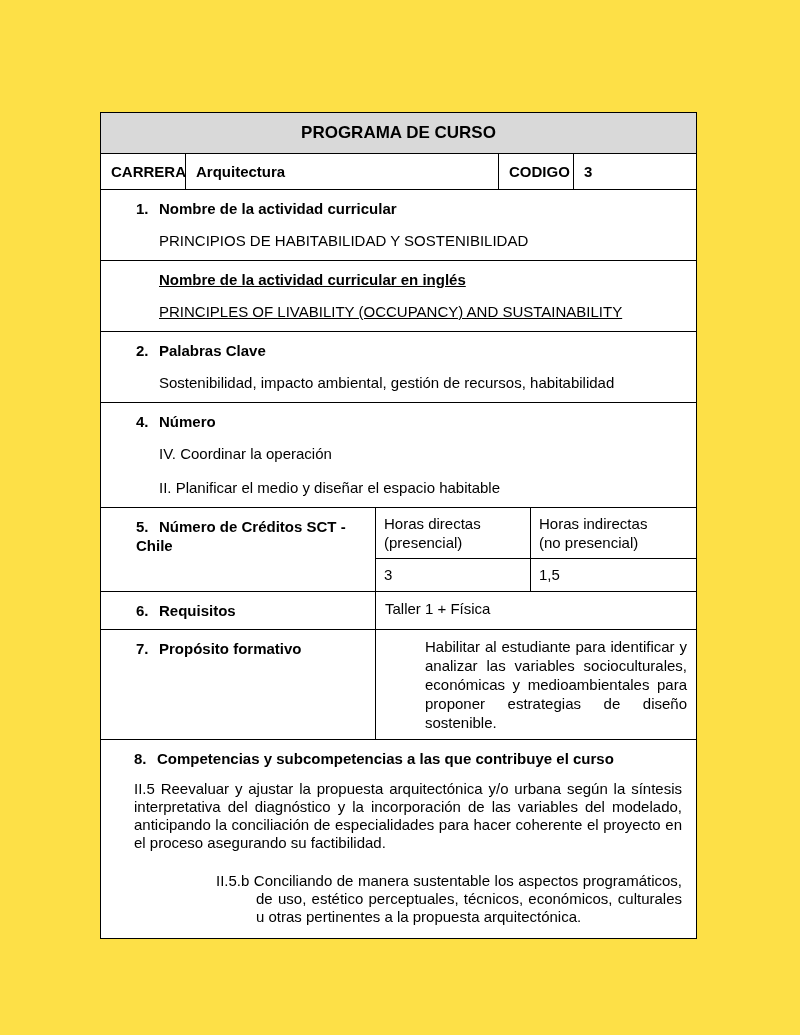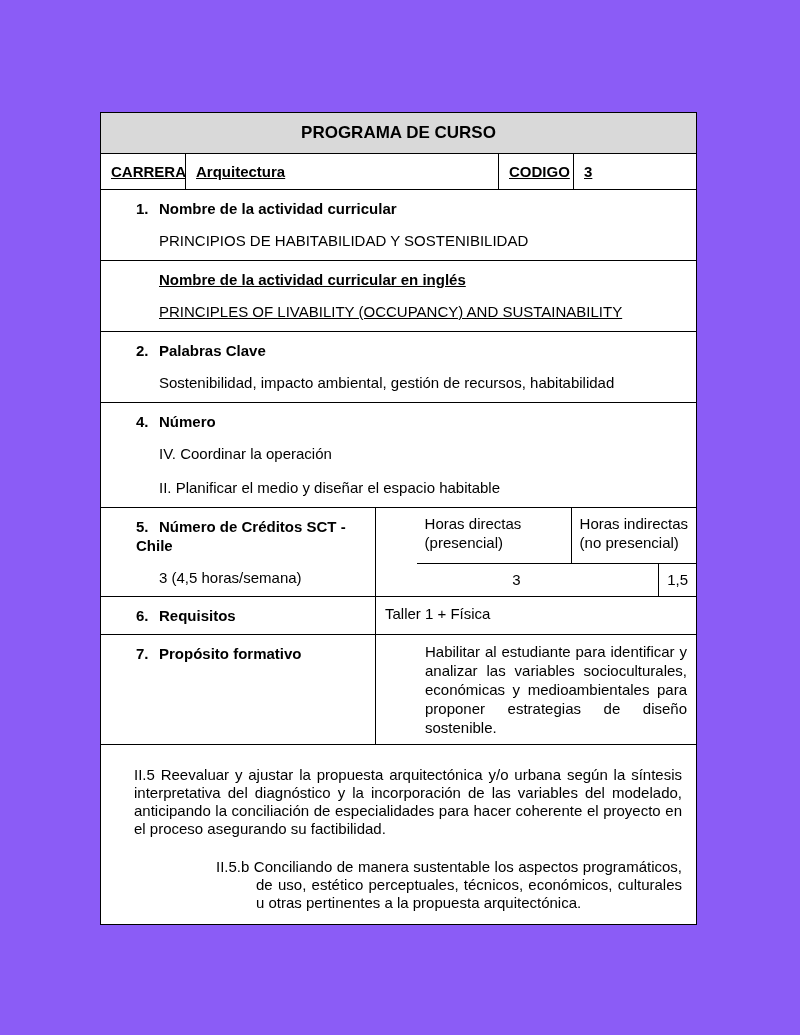--- a/index.html
+++ b/index.html
@@ -3,40 +3,40 @@
 <meta charset="utf-8">
 <style>
   * { margin: 0; padding: 0; box-sizing: border-box; }
   html, body { background: #ffffff; }
   body {
     width: 800px; height: 1035px;
     font-family: "Liberation Sans", sans-serif;
     color: #000;
     position: relative;
   }
-  .page { position: relative; width: 800px; height: 1035px; background: #8b5cf6; overflow: hidden; }
+  .page { position: relative; width: 800px; height: 1035px; background: #fde047; overflow: hidden; }
 
   .doc-table {
     position: absolute; left: 100px; top: 112px; width: 597px;
     border: 1.5px solid #000; background: #fff;
     font-size: 15px;
   }
   .row { border-bottom: 1.5px solid #000; }
   .row:last-child { border-bottom: none; }
 
   
   .title-row {
     background: #d9d9d9; min-height: 41px;
     display: flex; align-items: center; justify-content: center;
     font-weight: bold; font-size: 17px;
   }
 
   
   .carrera-row { display: flex; min-height: 36px; font-weight: bold; }
-  .carrera-row > div { padding: 8px 10px; display: flex; align-items: center; text-decoration: underline; }
+  .carrera-row > div { padding: 8px 10px; display: flex; align-items: center; }
   .cr-label   { width: 85px;  border-right: 1.5px solid #000; }
   .cr-value   { flex: 1;      border-right: 1.5px solid #000; }
   .cr-cod     { width: 75px;  border-right: 1.5px solid #000; }
   .cr-codval  { width: 122px; }
 
   
   .section { padding: 9px 16px 10px 35px; }
   .sec-head { font-weight: bold; line-height: 19px; }
   .num { display: inline-block; width: 23px; }
   .sec-body { margin-left: 23px; margin-top: 13px; line-height: 19px; }
@@ -45,21 +45,21 @@
 
   .r-nombre    { min-height: 71px; }
   .r-ingles    { min-height: 71px; text-decoration: underline; }
   .r-palabras  { min-height: 69px; }
   .r-unidad    { min-height: 69px; }
   .r-ambito    { min-height: 99px; }
 
   
   .credits-row { display: flex; min-height: 78px; }
   .credits-left { width: 275px; border-right: 1.5px solid #000; padding: 9px 2px 9px 35px; }
-  .credits-right { flex: 1; display: flex; flex-direction: column; align-items: flex-end; }
+  .credits-right { flex: 1; display: flex; flex-direction: column; }
   .credits-hdr { display: flex; border-bottom: 1.5px solid #000; flex: 1; }
   .credits-vals { display: flex; min-height: 32px; }
   .ch, .cv { padding: 6px 8px; line-height: 19px; }
   .col-a { width: 155px; border-right: 1.5px solid #000; }
   .col-b { flex: 1; }
 
   
   .split-row { display: flex; }
   .split-left { width: 275px; border-right: 1.5px solid #000; padding: 9px 10px 9px 35px; }
   .split-right { flex: 1; padding: 7px 9px; line-height: 19px; }
@@ -118,21 +118,20 @@
       </div>
       <div class="sec-body">IV. Coordinar la operación</div>
       <div class="sec-body">II. Planificar el medio y diseñar el espacio habitable</div>
     </div>
 
     <div class="row credits-row">
       <div class="credits-left">
         <div class="sec-head">
           <span class="num">5.</span><span>Número de Créditos SCT - Chile</span>
         </div>
-        <div class="sec-body">3 (4,5 horas/semana)</div>
       </div>
       <div class="credits-right">
         <div class="credits-hdr">
           <div class="ch col-a">
             <div>Horas directas</div>
             <div>(presencial)</div>
           </div>
           <div class="ch col-b">
             <div>Horas indirectas</div>
             <div>(no presencial)</div>
@@ -157,18 +156,21 @@
     <div class="row split-row r-proposito">
       <div class="split-left">
         <div class="sec-head">
           <span class="num">7.</span><span>Propósito formativo</span>
         </div>
       </div>
       <div class="split-right justify">Habilitar al estudiante para identificar y analizar las variables socioculturales, económicas y medioambientales para proponer estrategias de diseño sostenible.</div>
     </div>
 
     <div class="row r-competencias">
+      <div class="sec-head">
+        <span class="num">8.</span><span>Competencias y subcompetencias a las que contribuye el curso</span>
+      </div>
       <div class="comp-p1">II.5 Reevaluar y ajustar la propuesta arquitectónica y/o urbana según la síntesis interpretativa del diagnóstico y la incorporación de las variables del modelado, anticipando la conciliación de especialidades para hacer coherente el proyecto en el proceso asegurando su factibilidad.</div>
       <div class="comp-p2">II.5.b Conciliando de manera sustentable los aspectos programáticos, de uso, estético perceptuales, técnicos, económicos, culturales u otras pertinentes a la propuesta arquitectónica.</div>
     </div>
 
   </div>
 </div>
 
 </body></html>

